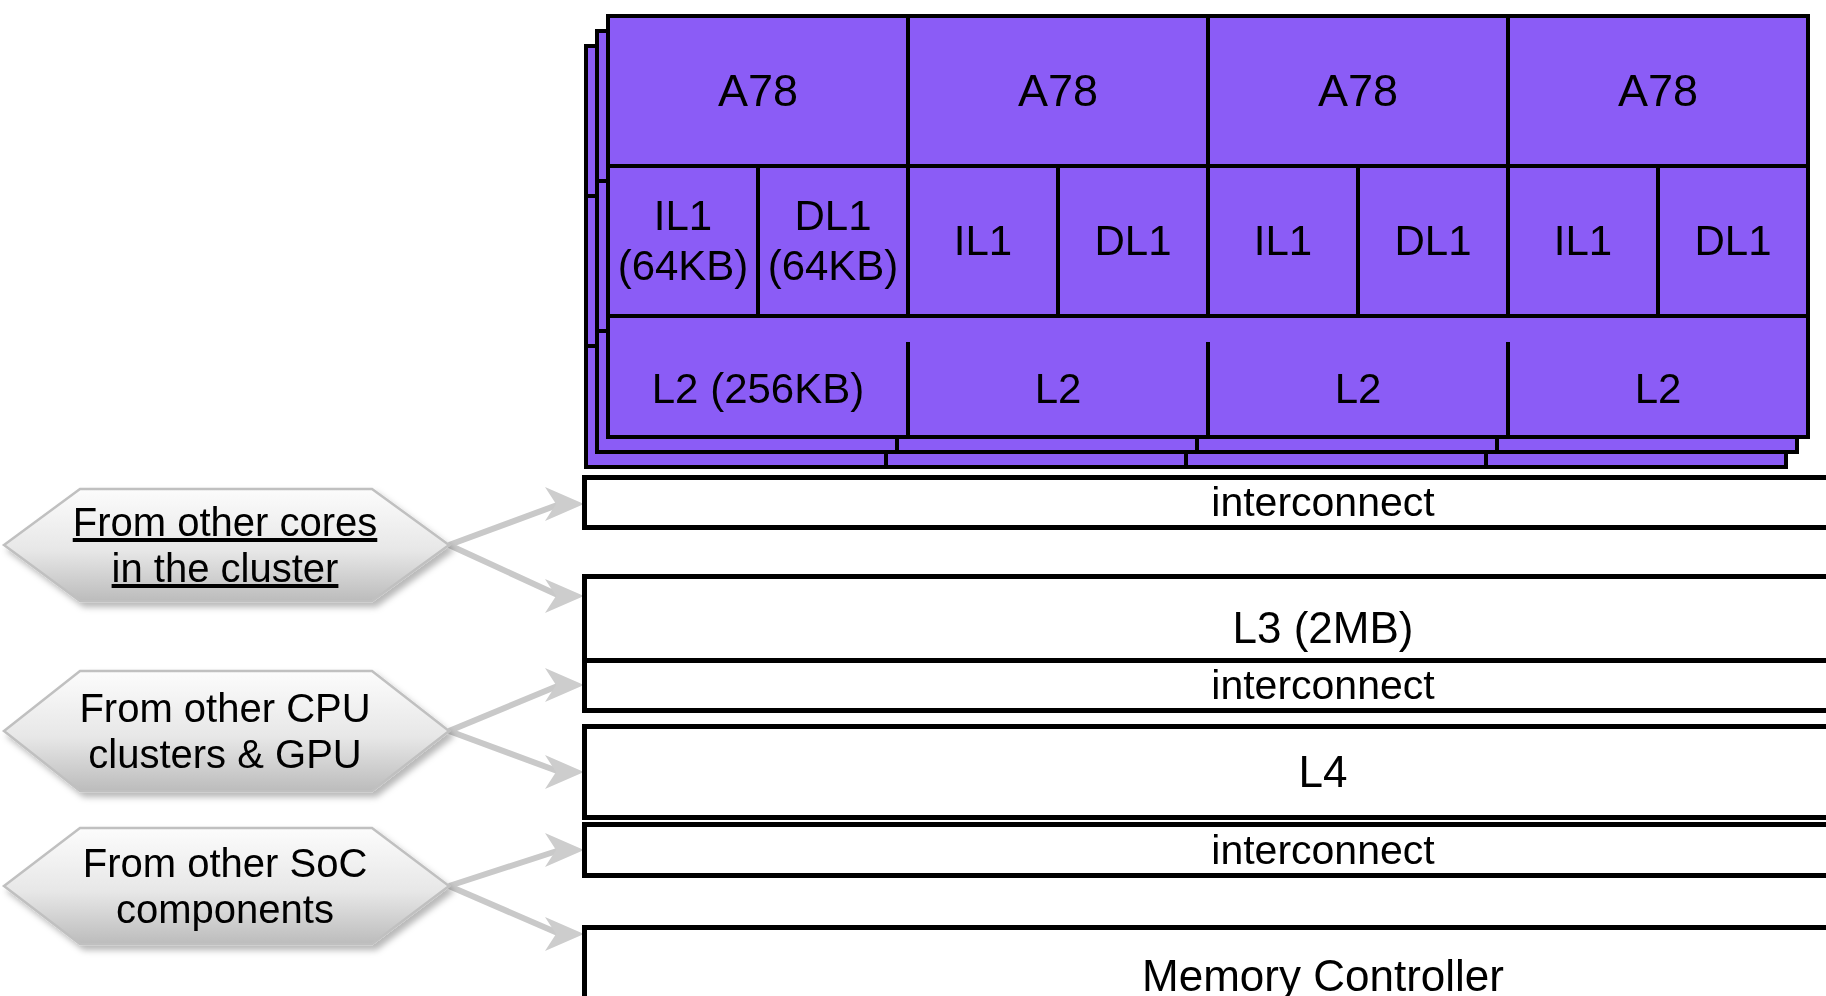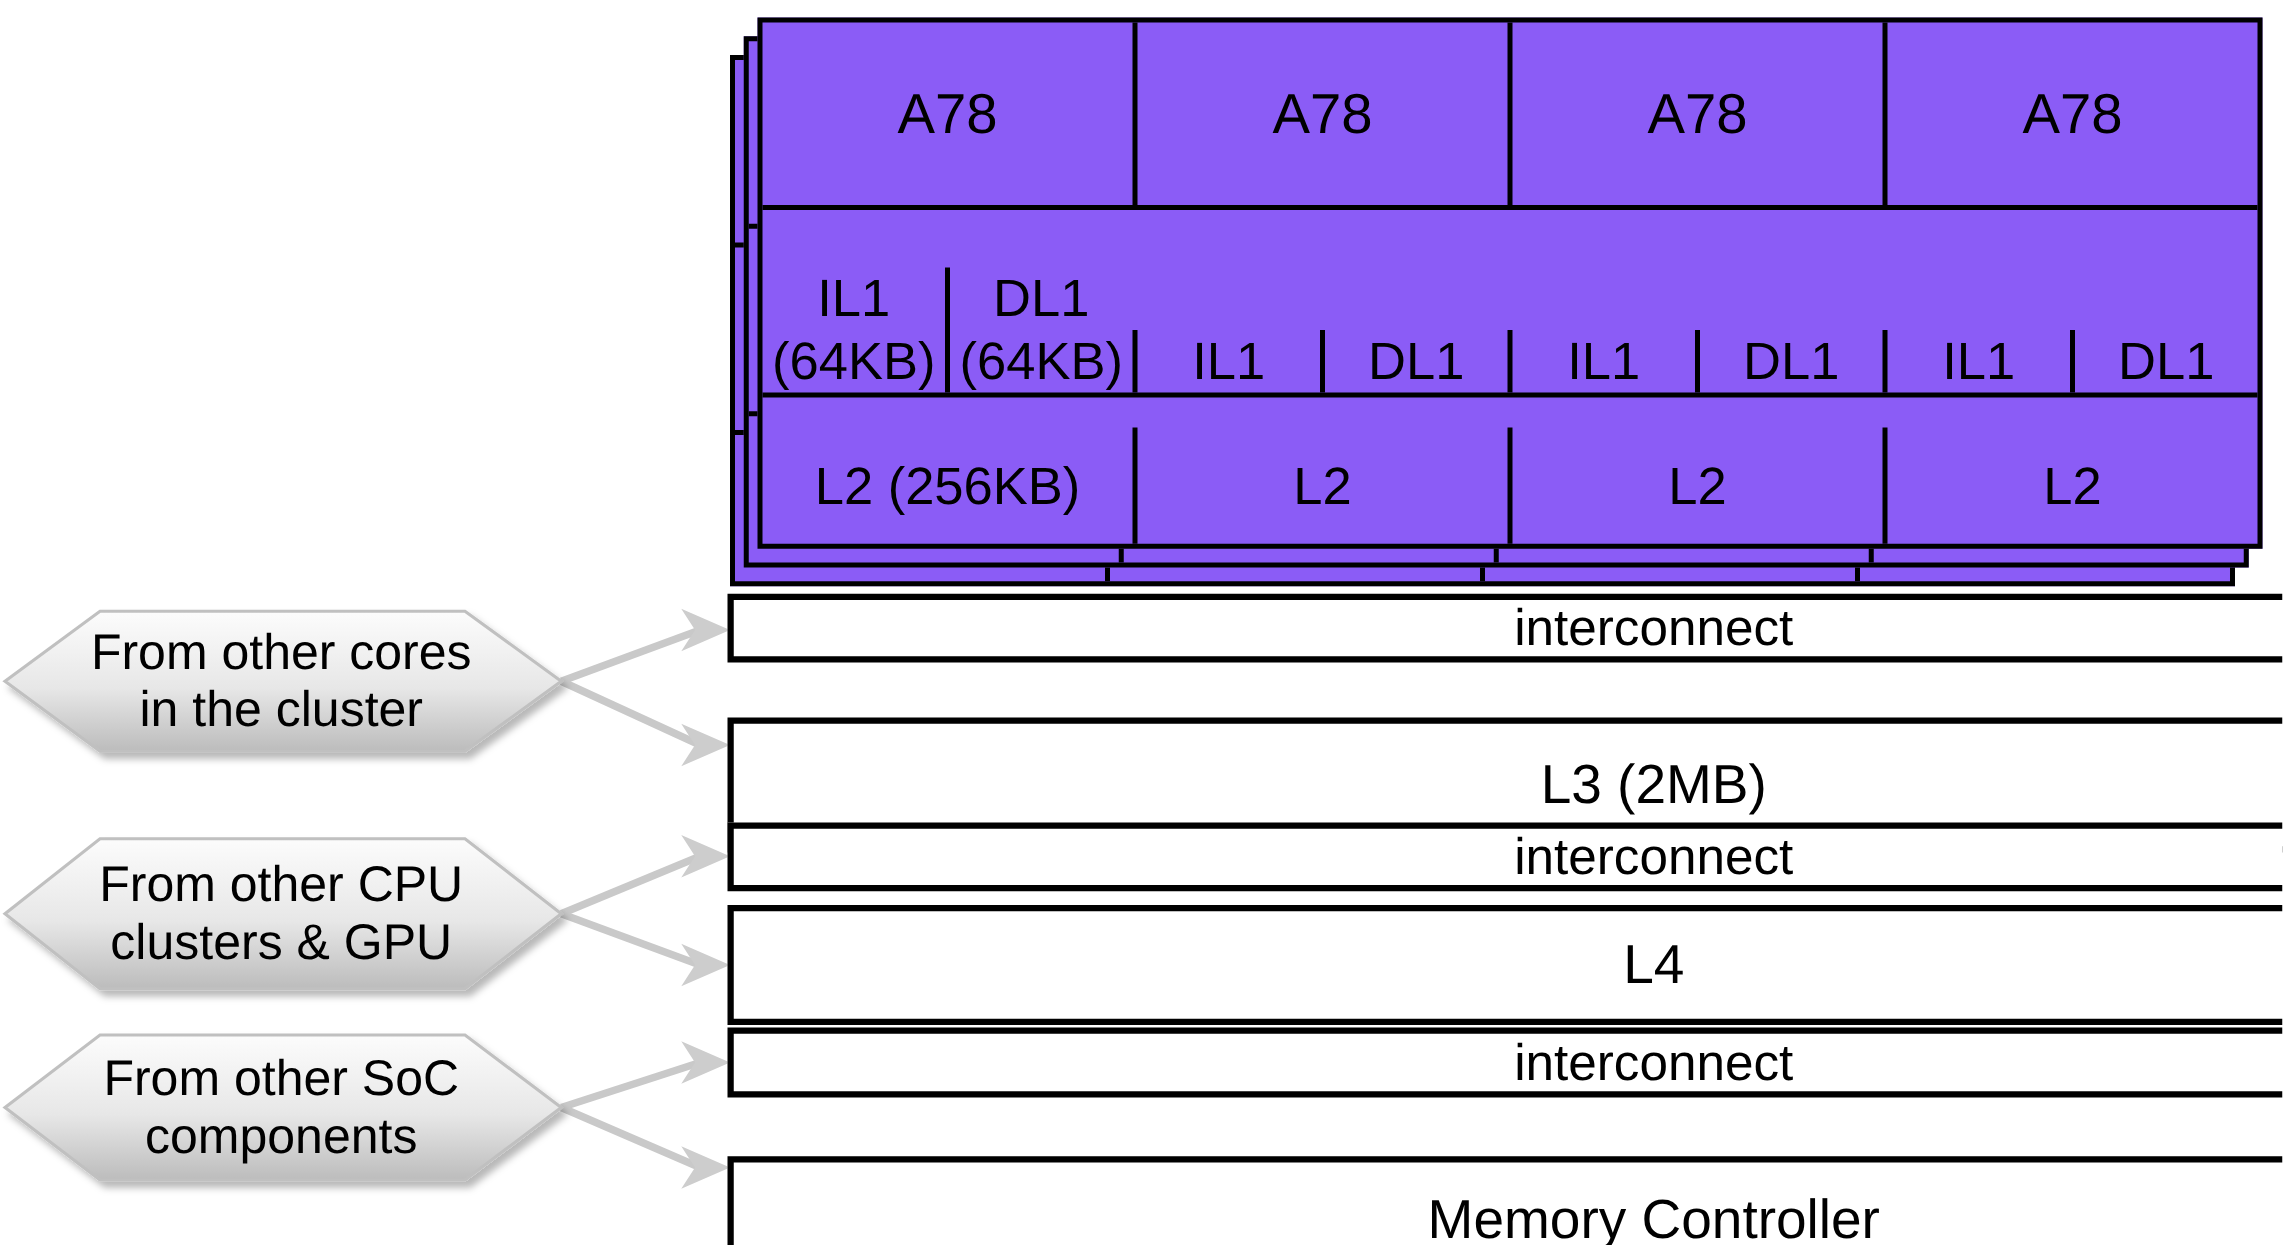--- a/index.html
+++ b/index.html
@@ -12,21 +12,21 @@
   
   .card{
     position:absolute;width:1204px;height:425px;background:#8b5cf6;
     border:4px solid #000;box-sizing:border-box;z-index:3;
   }
   .card.ghost-back{left:584px;top:44px;z-index:1;}
   .card.ghost-mid{left:595px;top:29px;z-index:2;}
   .card.front{left:606px;top:14px;z-index:3;}
   .crow{display:flex;box-sizing:border-box;}
   .row1{height:146px;}
-  .row2{height:150px;border-top:4px solid #000;align-items:flex-end;}
+  .row2{height:150px;border-top:4px solid #000;}
   .row3{height:121px;border-top:4px solid #000;}
   .ccol{flex:1;display:flex;align-items:center;justify-content:center;min-width:0;}
   .ccol + .ccol{border-left:4px solid #000;}
   .core-label{font-size:45px;}
   .cache-label{font-size:42px;margin-top:24px;}
   .l1pair{display:flex;width:100%;height:100%;}
   .l1cell{
     flex:1;display:flex;flex-direction:column;align-items:center;justify-content:center;
     font-size:42px;line-height:50px;min-width:0;
   }
@@ -45,21 +45,21 @@
   .bar-l4 {top:724px;height:96px;}
   .bar-ic3{top:822px;height:56px;}
   .bar-mc {top:905px;height:101px;margin-top:20px;}
 
   
   .hextext{
     position:absolute;left:55px;width:340px;z-index:4;
     display:flex;flex-direction:column;align-items:center;justify-content:center;
     font-size:40px;line-height:46px;text-align:center;white-space:nowrap;
   }
-  .hextext.h1{top:489px;height:112px;}
+  .hextext.h1{top:489px;height:112px;text-decoration:underline;}
   .hextext.h2{top:671px;height:120px;}
   .hextext.h3{top:828px;height:116px;}
 </style>
 </head>
 <body>
 
 <div class="canvas">
 
   <svg class="deco" width="1826" height="996" viewBox="0 0 1826 996">
     <defs>

